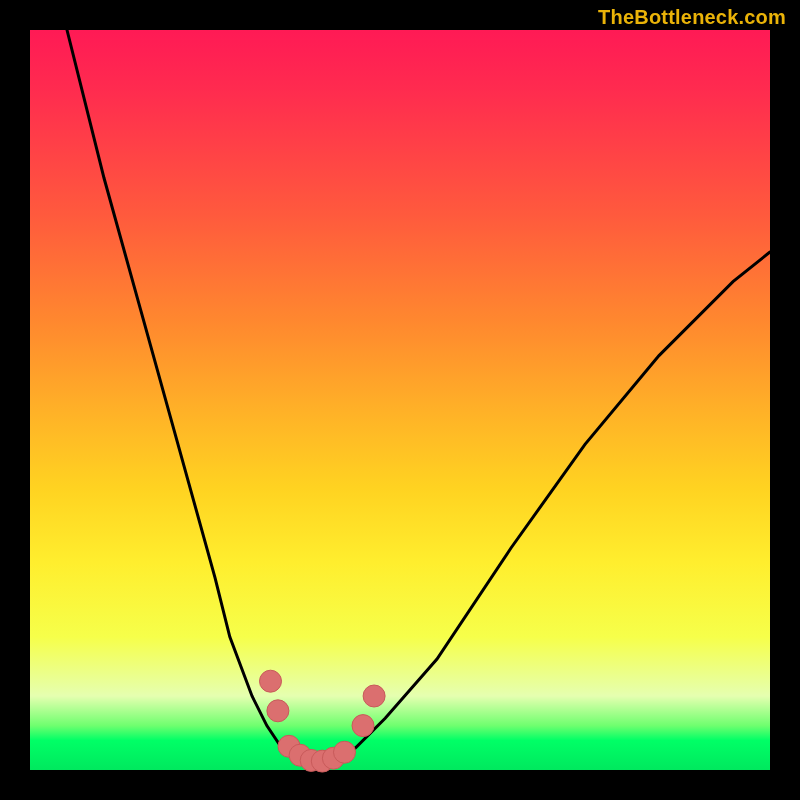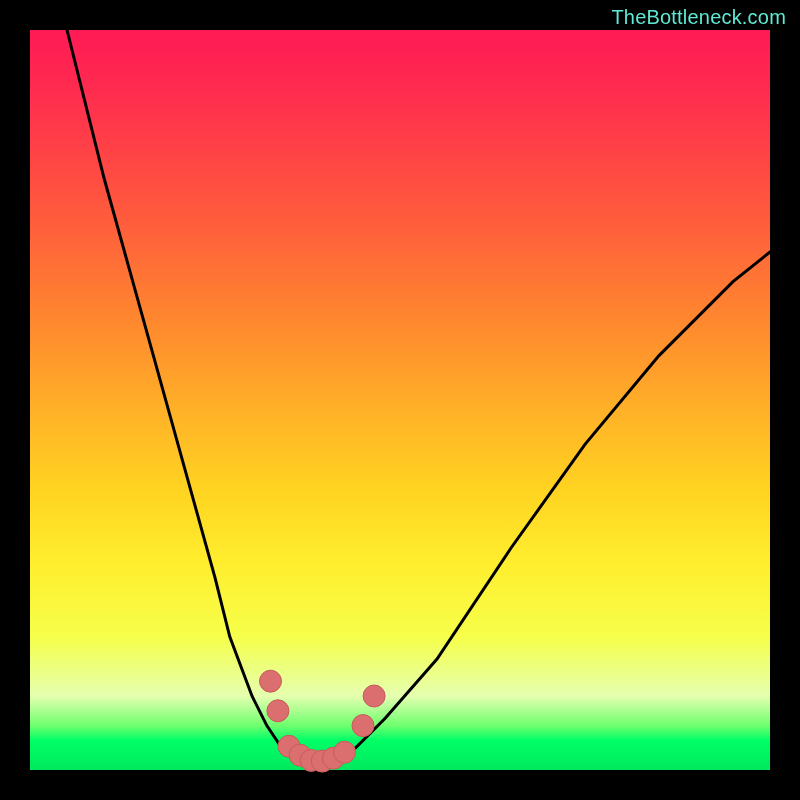--- a/index.html
+++ b/index.html
@@ -39,23 +39,23 @@
       #e5ffb0 90%,
       #6fff6f 94%,
       #00ff66 96%,
       #00e85e 100%
     );
   }
   .watermark {
     position: absolute;
     top: 6px;
     right: 14px;
-    color: #5eead4;
+    color: #eab308;
     font-size: 20px;
-    font-weight: 400;
+    font-weight: 700;
     letter-spacing: 0.2px;
     user-select: none;
   }
   svg.curve {
     position: absolute;
     left: 0;
     top: 0;
     width: 740px;
     height: 740px;
     overflow: visible;

